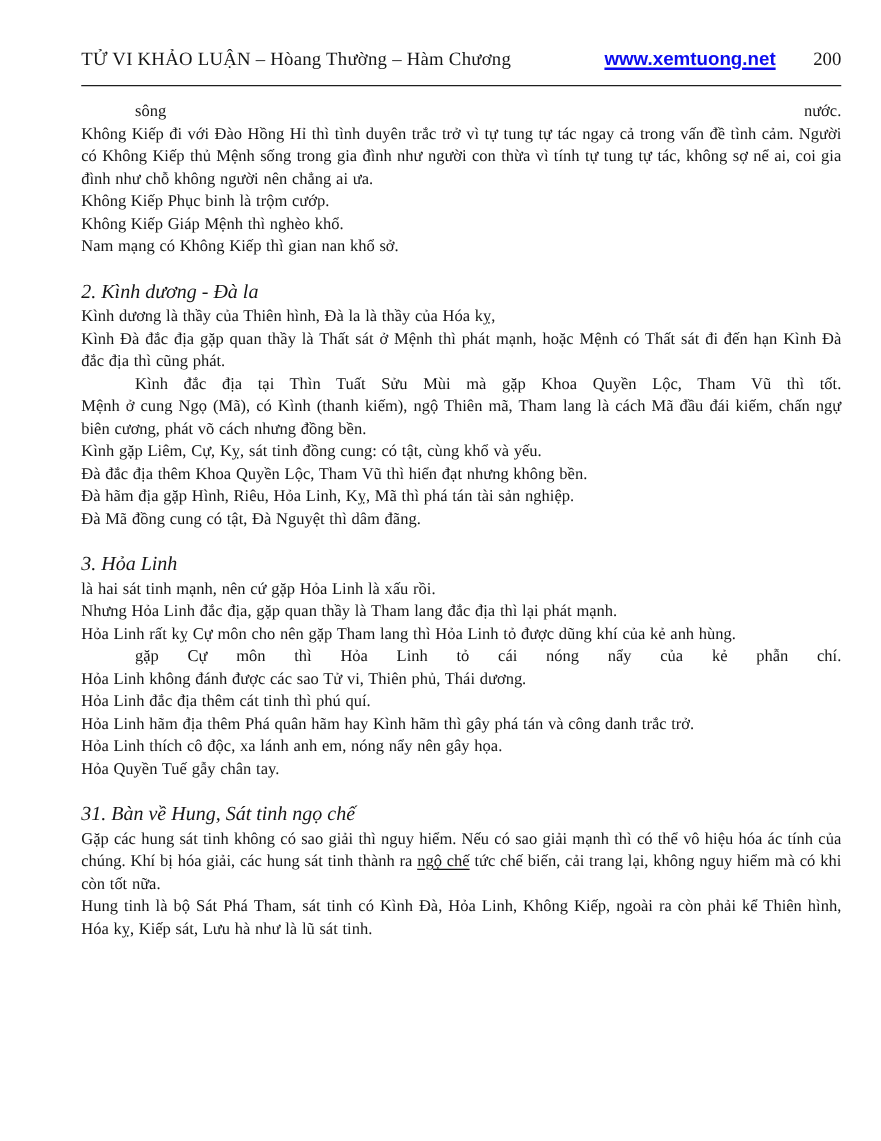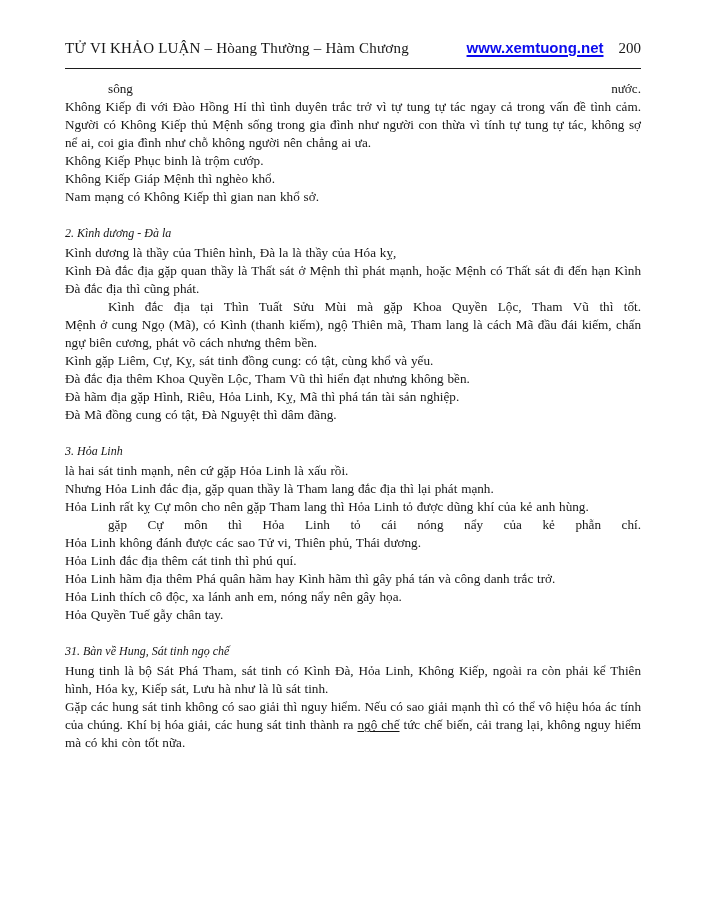--- a/index.html
+++ b/index.html
@@ -3,38 +3,38 @@
 <meta charset="utf-8">
 <style>
   html, body { margin: 0; padding: 0; }
   body {
     width: 705px; height: 913px;
     background: #ffffff;
     overflow: hidden;
     font-family: "Liberation Serif", "DejaVu Serif", serif;
     color: #161616;
   }
-  .page { padding: 38px 64px 0 65px; }
+  .page { padding: 38px 32px 0 65px; }
 
   .header {
     display: flex;
     align-items: baseline;
     line-height: 20px;
     margin-bottom: 10px;
     white-space: nowrap;
   }
   .h-title {
     font-size: 15px;
     letter-spacing: 0.2px;
   }
   .h-right {
     margin-left: auto;
     display: flex;
     align-items: baseline;
-    gap: 15px;
+    gap: 30px;
   }
   .h-url {
     font-family: "Liberation Sans", "DejaVu Sans", sans-serif;
     font-weight: bold;
     font-size: 15px;
     color: #0c0cee;
     text-decoration: underline;
     text-decoration-thickness: 2px;
     text-underline-offset: 2px;
     cursor: pointer;
@@ -60,21 +60,21 @@
     text-align-last: justify;
     margin-left: 43px;
   }
   .para .u {
     text-decoration: underline;
     text-underline-offset: 2px;
   }
 
   .section-heading {
     font-style: italic;
-    font-size: 12px;
+    font-size: 16px;
     line-height: 21px;
     margin-top: 17px;
     text-align: left;
   }
 </style>
 </head>
 <body>
 
 <div class="page">
   <div class="header">
@@ -88,32 +88,32 @@
   <div class="content">
       <div class="para spread"><span>sông nước.</span></div>
       <div class="para"><span>Không Kiếp đi với Đào Hồng Hỉ thì tình duyên trắc trở vì tự tung tự tác ngay cả trong vấn đề tình cảm. Người có Không Kiếp thủ Mệnh sống trong gia đình như người con thừa vì tính tự tung tự tác, không sợ nể ai, coi gia đình như chỗ không người nên chẳng ai ưa.</span></div>
       <div class="para"><span>Không Kiếp Phục binh là trộm cướp.</span></div>
       <div class="para"><span>Không Kiếp Giáp Mệnh thì nghèo khổ.</span></div>
       <div class="para"><span>Nam mạng có Không Kiếp thì gian nan khổ sở.</span></div>
       <div class="section-heading">2. Kình dương - Đà la</div>
       <div class="para"><span>Kình dương là thầy của Thiên hình, Đà la là thầy của Hóa kỵ,</span></div>
       <div class="para"><span>Kình Đà đắc địa gặp quan thầy là Thất sát ở Mệnh thì phát mạnh, hoặc Mệnh có Thất sát đi đến hạn Kình Đà đắc địa thì cũng phát.</span></div>
       <div class="para spread"><span>Kình đắc địa tại Thìn Tuất Sửu Mùi mà gặp Khoa Quyền Lộc, Tham Vũ thì tốt.</span></div>
-      <div class="para"><span>Mệnh ở cung Ngọ (Mã), có Kình (thanh kiếm), ngộ Thiên mã, Tham lang là cách Mã đầu đái kiếm, chấn ngự biên cương, phát võ cách nhưng thêm bền.</span></div>
+      <div class="para"><span>Mệnh ở cung Ngọ (Mã), có Kình (thanh kiếm), ngộ Thiên mã, Tham lang là cách Mã đầu đái kiếm, chấn ngự biên cương, phát võ cách nhưng đồng bền.</span></div>
       <div class="para"><span>Kình gặp Liêm, Cự, Kỵ, sát tinh đồng cung: có tật, cùng khổ và yếu.</span></div>
       <div class="para"><span>Đà đắc địa thêm Khoa Quyền Lộc, Tham Vũ thì hiển đạt nhưng không bền.</span></div>
       <div class="para"><span>Đà hãm địa gặp Hình, Riêu, Hỏa Linh, Kỵ, Mã thì phá tán tài sản nghiệp.</span></div>
       <div class="para"><span>Đà Mã đồng cung có tật, Đà Nguyệt thì dâm đãng.</span></div>
       <div class="section-heading">3. Hỏa Linh</div>
       <div class="para"><span>là hai sát tinh mạnh, nên cứ gặp Hỏa Linh là xấu rồi.</span></div>
       <div class="para"><span>Nhưng Hỏa Linh đắc địa, gặp quan thầy là Tham lang đắc địa thì lại phát mạnh.</span></div>
       <div class="para"><span>Hỏa Linh rất kỵ Cự môn cho nên gặp Tham lang thì Hỏa Linh tỏ được dũng khí của kẻ anh hùng.</span></div>
       <div class="para spread"><span>gặp Cự môn thì Hỏa Linh tỏ cái nóng nẩy của kẻ phẫn chí.</span></div>
       <div class="para"><span>Hỏa Linh không đánh được các sao Tử vi, Thiên phủ, Thái dương.</span></div>
       <div class="para"><span>Hỏa Linh đắc địa thêm cát tinh thì phú quí.</span></div>
       <div class="para"><span>Hỏa Linh hãm địa thêm Phá quân hãm hay Kình hãm thì gây phá tán và công danh trắc trở.</span></div>
       <div class="para"><span>Hỏa Linh thích cô độc, xa lánh anh em, nóng nẩy nên gây họa.</span></div>
       <div class="para"><span>Hỏa Quyền Tuế gẫy chân tay.</span></div>
       <div class="section-heading">31. Bàn về Hung, Sát tinh ngọ chế</div>
+      <div class="para"><span>Gặp các hung sát tinh không có sao giải thì nguy hiểm. Nếu có sao giải mạnh thì có thể vô hiệu hóa ác tính của chúng. Khí bị hóa giải, các hung sát tinh thành ra </span><span class="u">ngộ chế</span><span> tức chế biến, cải trang lại, không nguy hiểm mà có khi còn tốt nữa.</span></div>
       <div class="para"><span>Hung tinh là bộ Sát Phá Tham, sát tinh có Kình Đà, Hỏa Linh, Không Kiếp, ngoài ra còn phải kể Thiên hình, Hóa kỵ, Kiếp sát, Lưu hà như là lũ sát tinh.</span></div>
-      <div class="para"><span>Gặp các hung sát tinh không có sao giải thì nguy hiểm. Nếu có sao giải mạnh thì có thể vô hiệu hóa ác tính của chúng. Khí bị hóa giải, các hung sát tinh thành ra </span><span class="u">ngộ chế</span><span> tức chế biến, cải trang lại, không nguy hiểm mà có khi còn tốt nữa.</span></div>
     </div>
 </div>
 
 </body></html>

